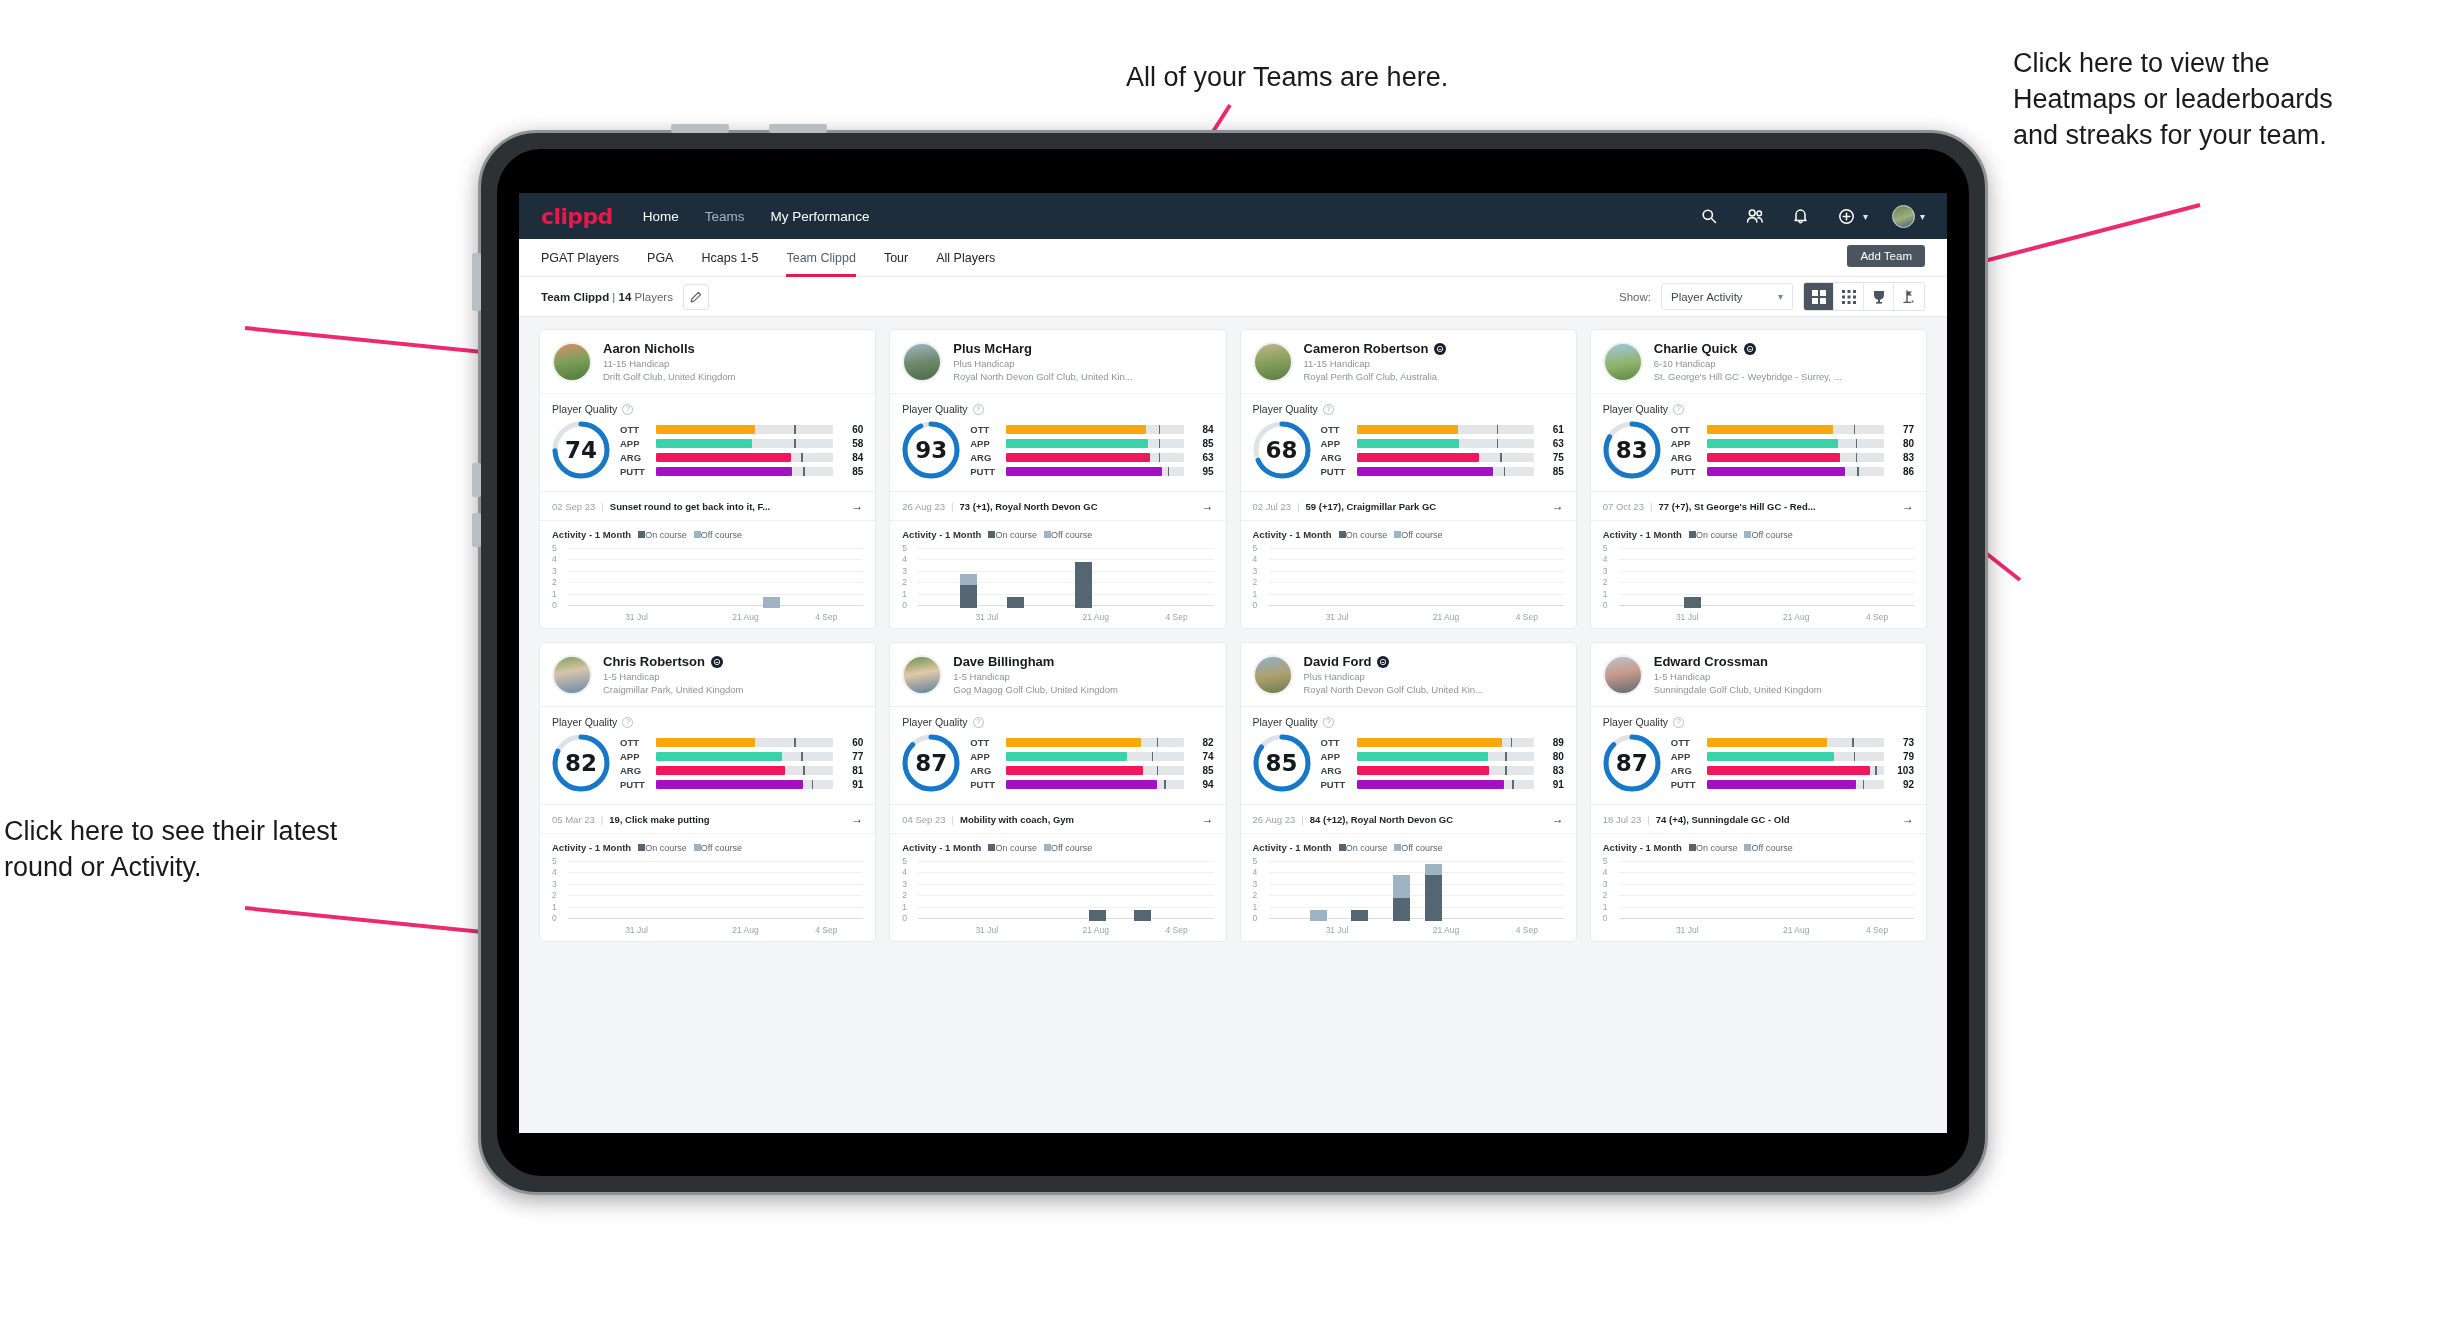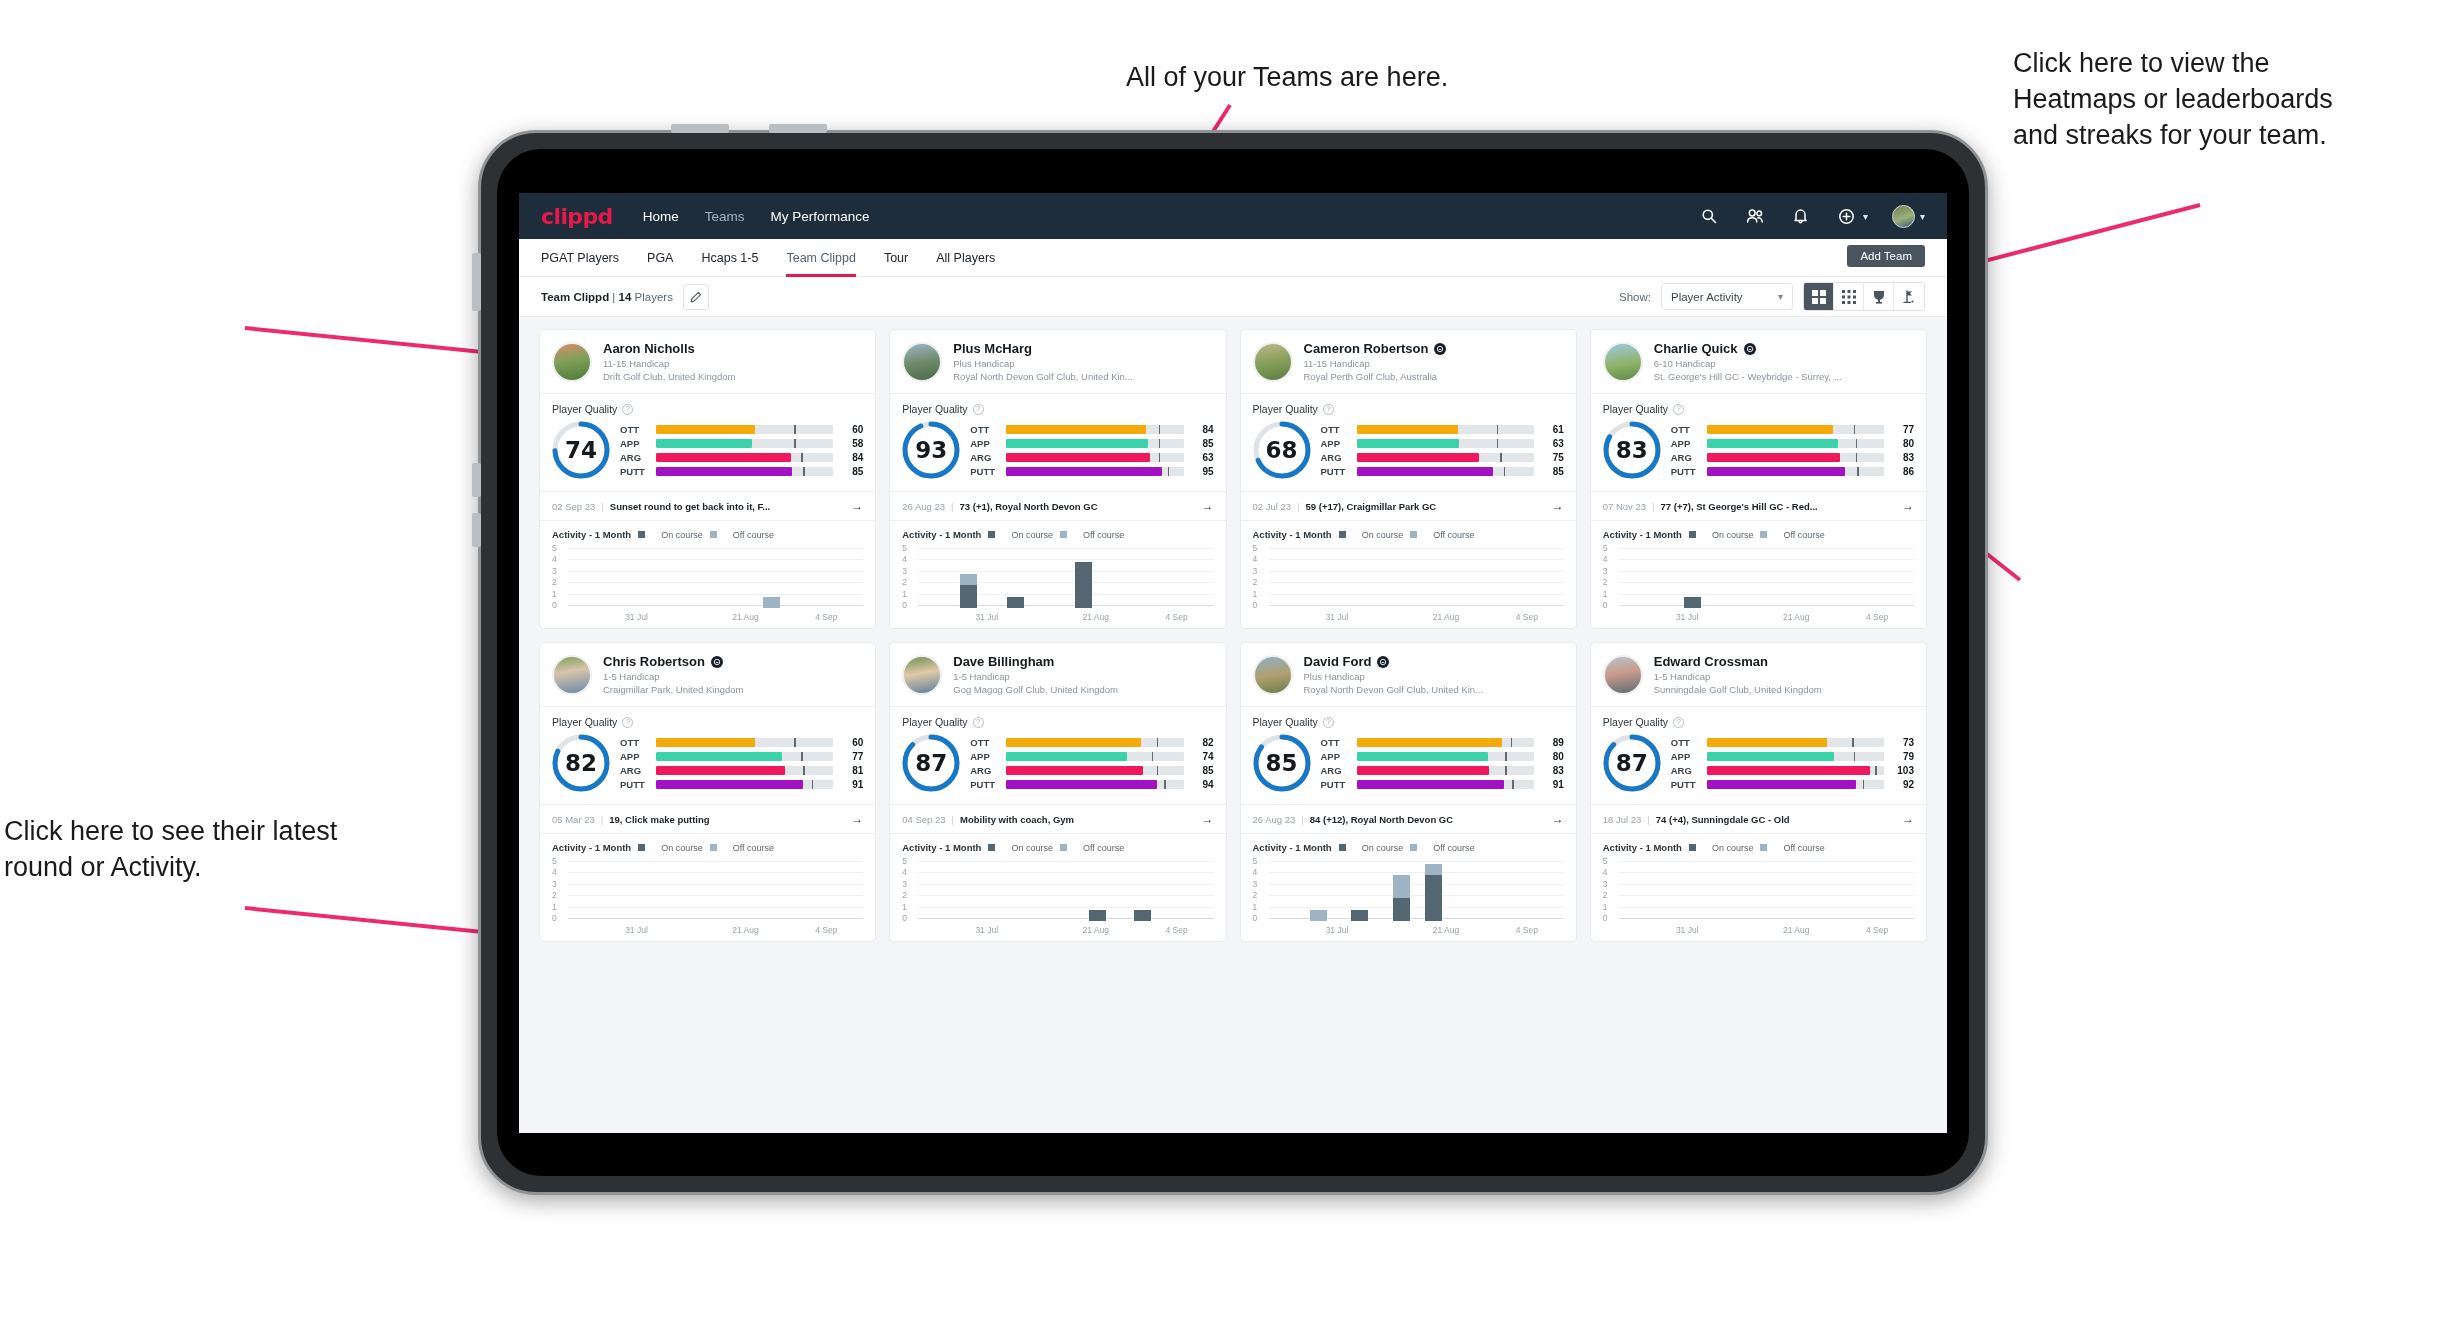--- a/index.html
+++ b/index.html
@@ -203,21 +203,21 @@
     border-bottom: 1px solid #edeff1; background: #fff;
   }
   .rdate { color: #9aa3aa; white-space: nowrap; }
   .rsep { color: #c9ced3; }
   .rtext { color: #1b2127; font-weight: 700; white-space: nowrap;
            overflow: hidden; text-overflow: ellipsis; flex: 1; }
   .rarrow { color: #2b333a; font-size: 12px; }
 
   .act-head { display: flex; align-items: center; gap: 7px; padding: 8px 12px 4px; }
   .act-title { font-size: 9.5px; color: #2c343a; font-weight: 600; white-space: nowrap; }
-  .leg { display: flex; align-items: center; gap: 16px; font-size: 9px; color: #5d666d; white-space: nowrap; }
+  .leg { display: flex; align-items: center; gap: 0; font-size: 9px; color: #5d666d; white-space: nowrap; }
   .swatch { width: 7px; height: 7px; }
   .chart { position: relative; height: 78px; margin: 0 12px 6px 12px; }
   .chart .ylab { position: absolute; left: 0; font-size: 8.5px; color: #9aa3aa; transform: translateY(-50%); }
   .chart .gl { position: absolute; left: 16px; right: 0; height: 1px; background: #eef0f2; }
   .chart .axis { position: absolute; left: 16px; right: 0; height: 1px; background: #d8dce0; }
   .plot { position: absolute; left: 16px; right: 0; top: 0; bottom: 14px; }
   .bar { position: absolute; bottom: 0; width: 17px; display: flex; flex-direction: column-reverse; }
   .seg-on { background: #556673; }
   .seg-off { background: #9eb3c4; }
   .xlab { position: absolute; bottom: 0; font-size: 8.5px; color: #9aa3aa; transform: translateX(-50%); }
@@ -729,21 +729,21 @@
                 <span class="blabel">PUTT</span>
                 <span class="track">
                   <span class="fill" style="width:78%;background:#a212c4"></span>
                   <span class="tick" style="left:85%"></span>
                 </span>
                 <span class="bval">86</span>
               </div>
             </span>
           </div>
           <div class="roundrow">
-            <span class="rdate">07 Nov 23</span>
+            <span class="rdate">07 Oct 23</span>
             <span class="rsep">|</span>
             <span class="rtext">77 (+7), St George's Hill GC - Red...</span>
             <span class="rarrow">→</span>
           </div>
           <div class="act-head">
             <span class="act-title">Activity - 1 Month</span>
             <span class="leg">
               <span class="swatch" style="background:#556673"></span>
               <span>On course</span>
             </span>

